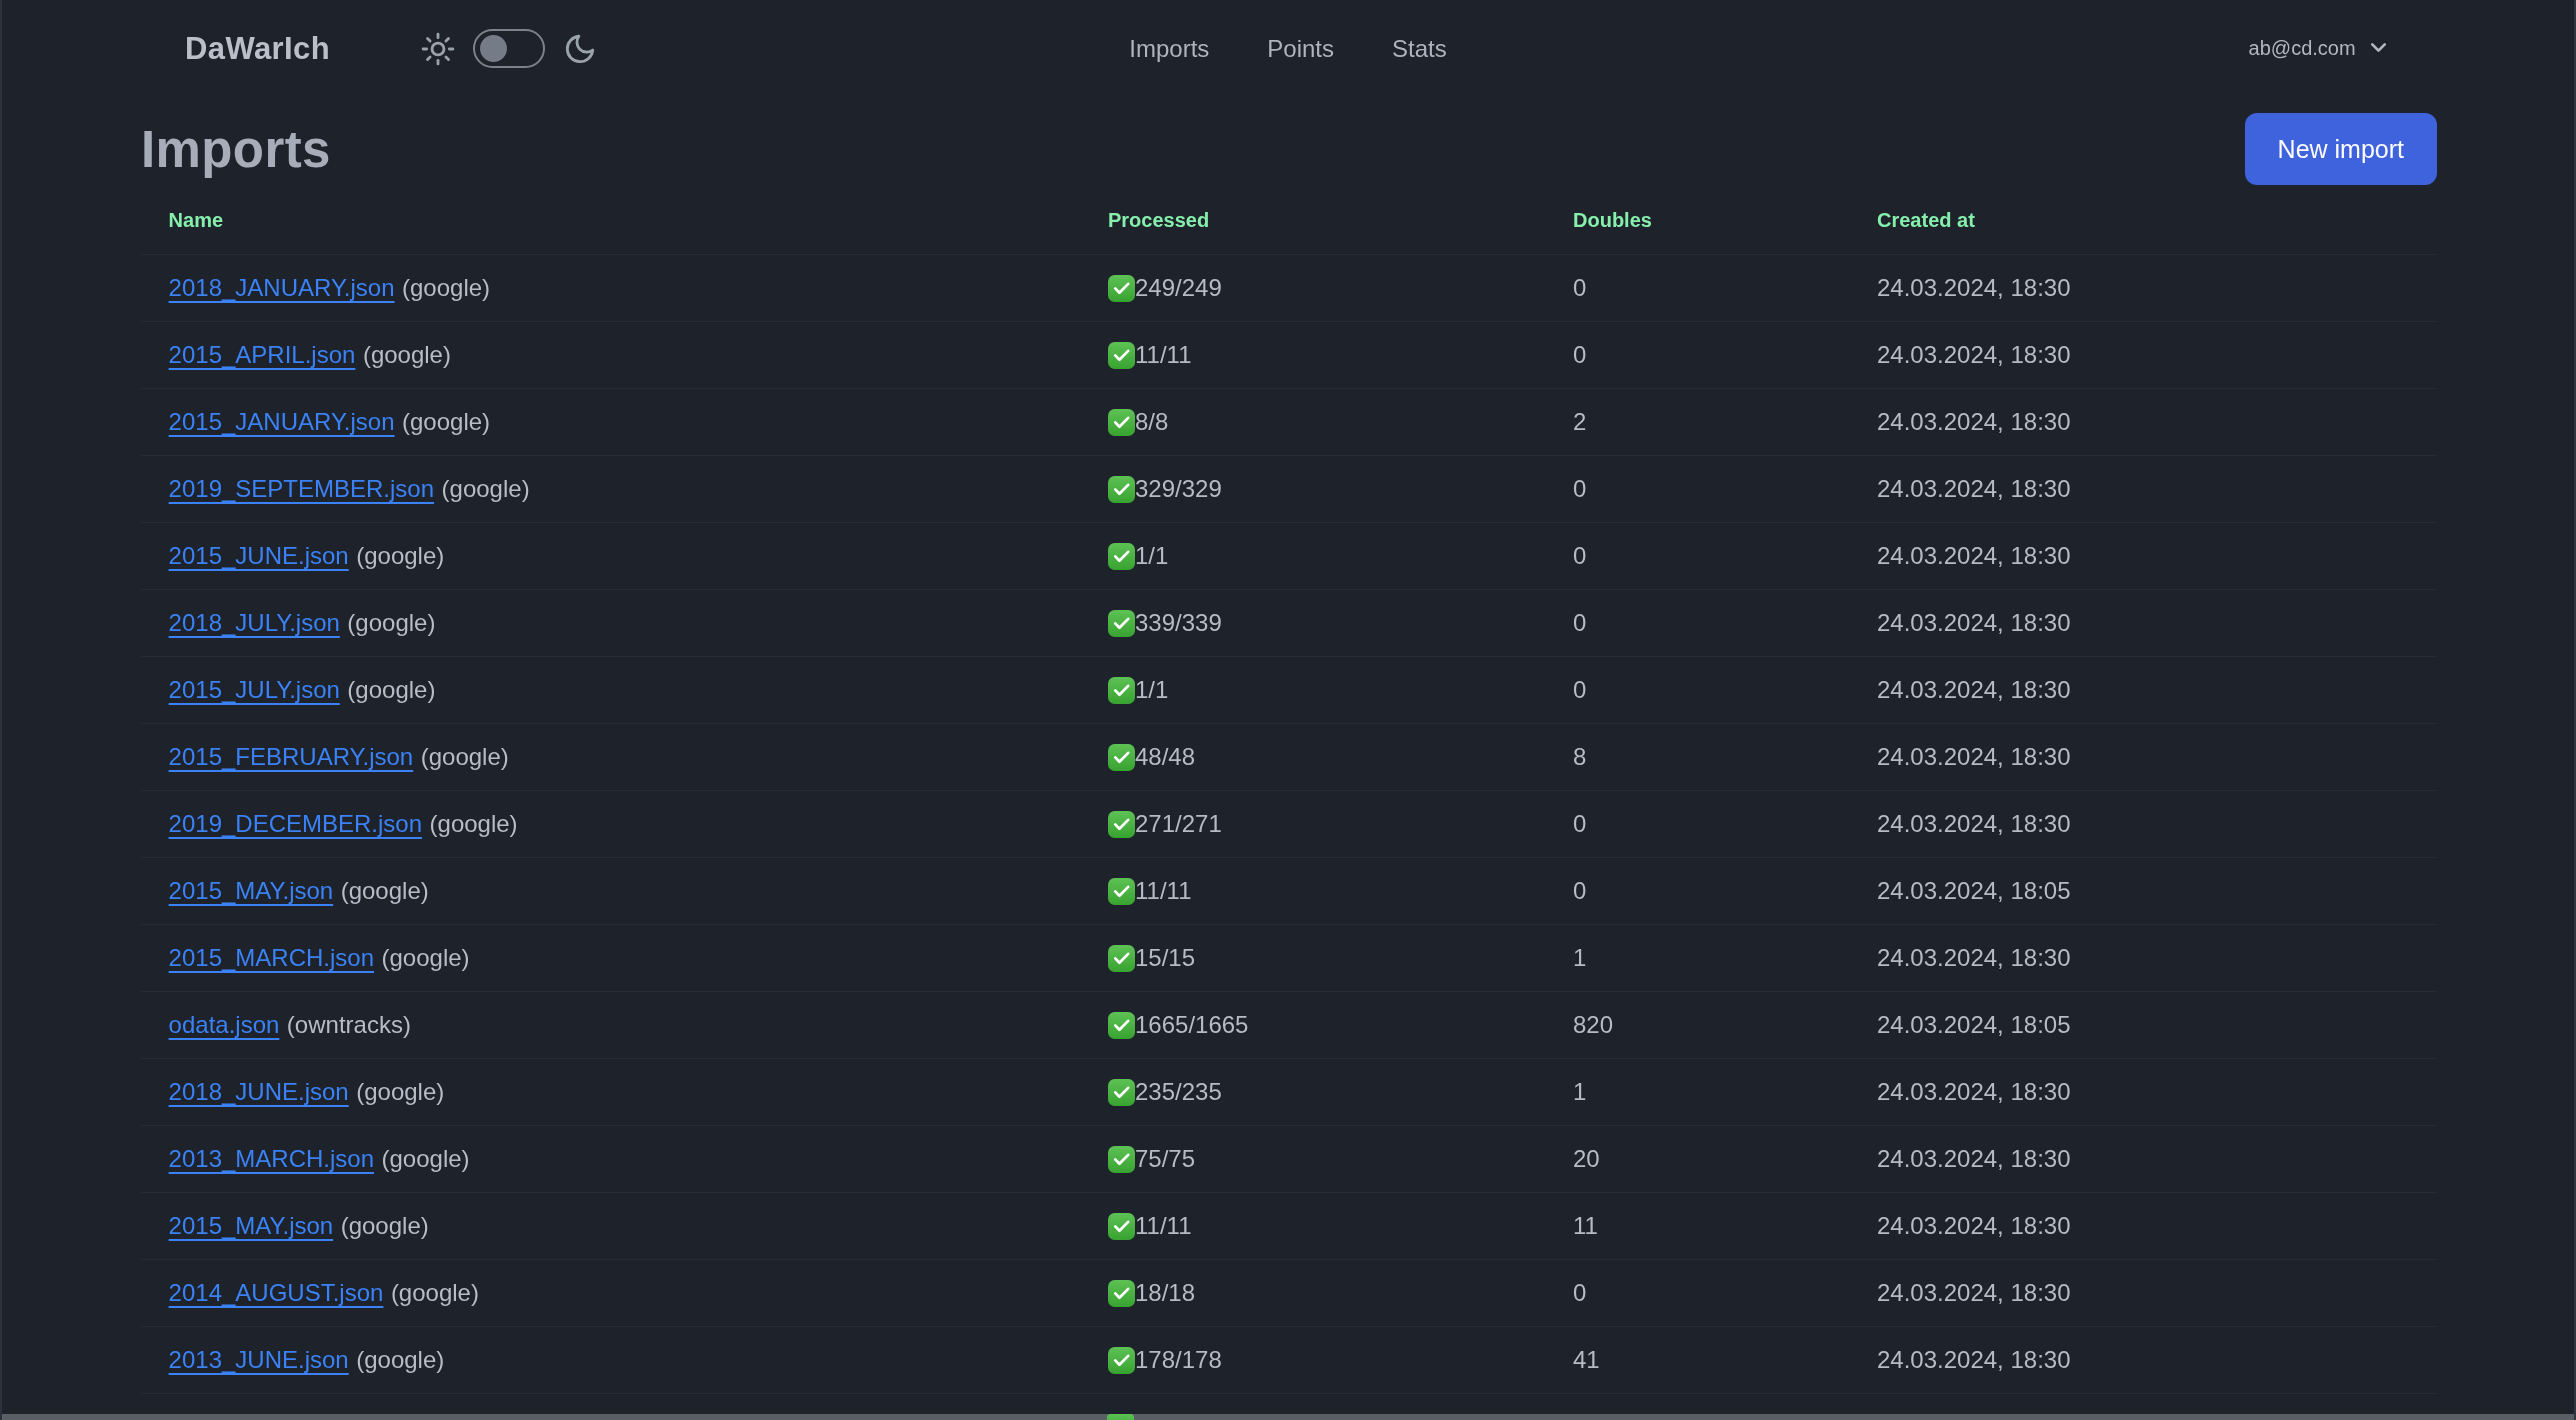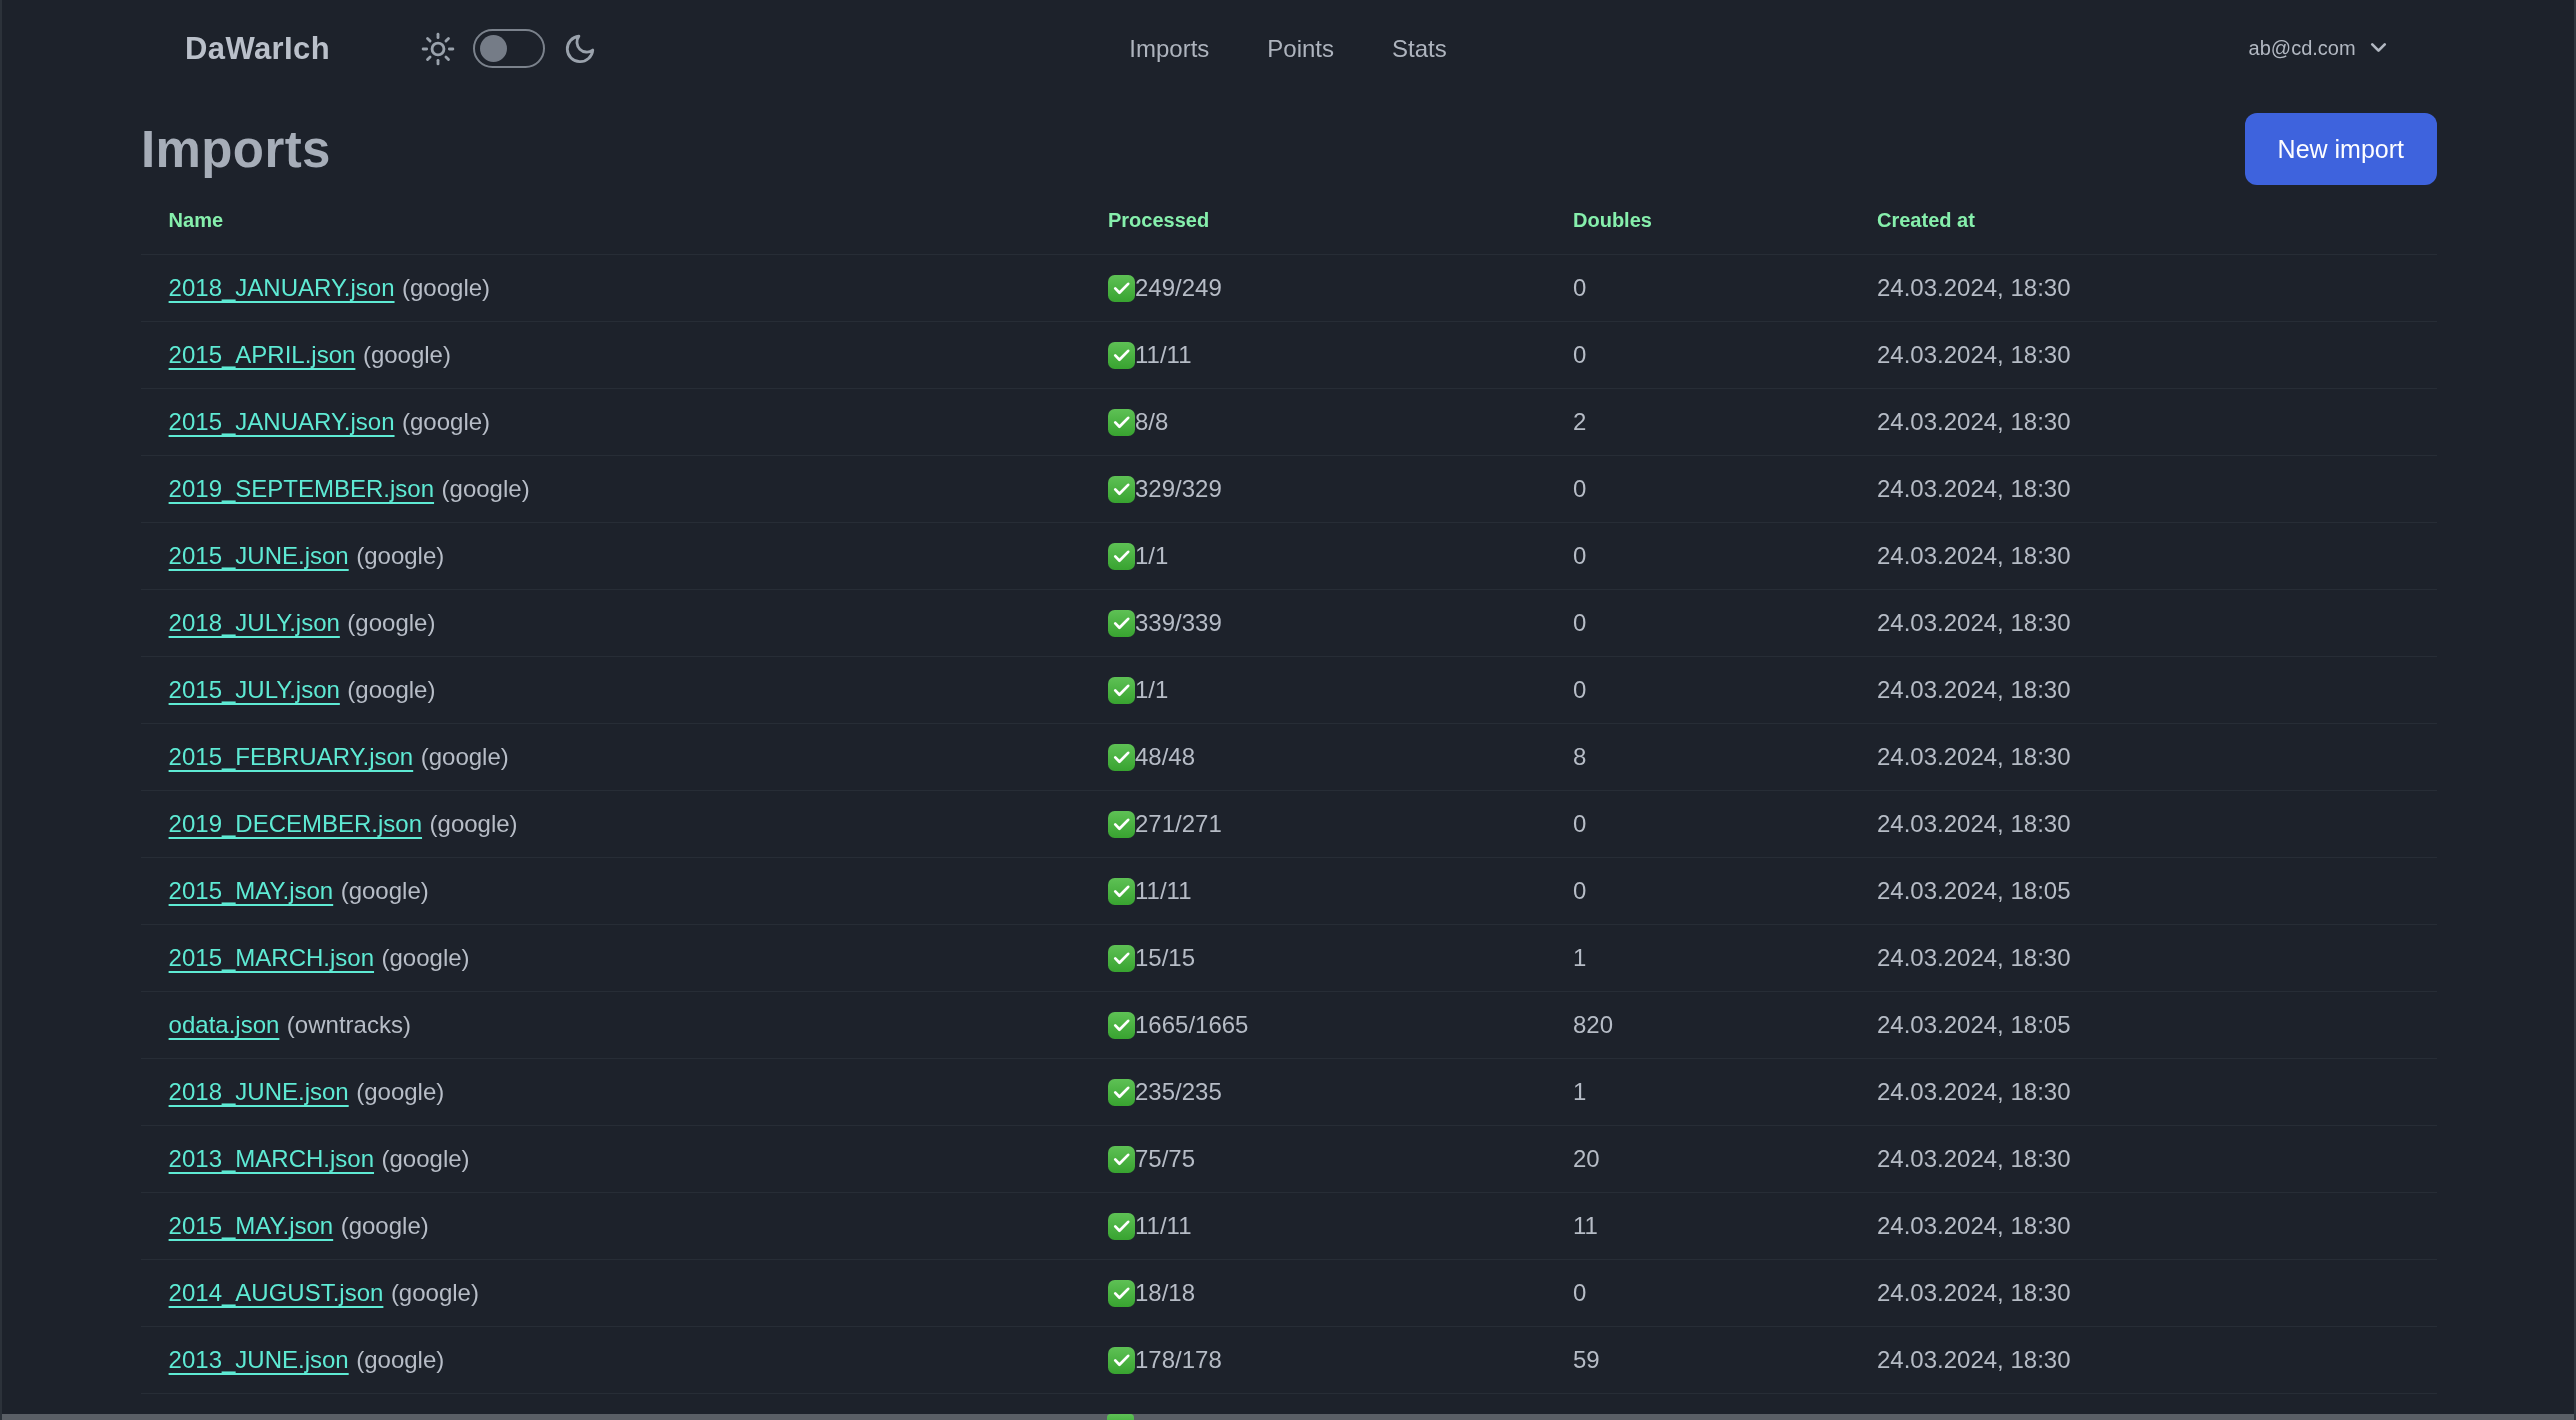--- a/index.html
+++ b/index.html
@@ -122,21 +122,21 @@
     padding: 4.5px 0 22.4px 0;
   }
   thead th.first { padding-left: 27.6px; }
   tbody tr {
     height: 67px;
     border-top: 1.5px solid #272d36;
   }
   tbody td { font-size: 24px; color: #b6bcc6; vertical-align: middle; }
   td.c-name { padding-left: 27.6px; white-space: nowrap; overflow: hidden; }
   a.file {
-    color: #5eead4;
+    color: #3b82f6;
     text-decoration: underline;
     text-decoration-thickness: 1.5px;
     text-underline-offset: 5.2px;
     cursor: pointer;
   }
   span.src { color: #b7bdc7; margin-left: 7.5px; }
   .proc-cell { display: flex; align-items: center; }
   .check {
     width: 27px; height: 27px;
     border-radius: 6.7px;
@@ -532,21 +532,21 @@
     <td>
       <span class="proc-cell">
         <span class="check">
           <svg width="19.4" height="19.4" viewBox="0 0 24 24" fill="none" stroke="#ffffff" stroke-width="3.4" stroke-linecap="round" stroke-linejoin="round">
             <path d="M20 6L9.2 17 4 11.6"></path>
           </svg>
         </span>
         <span>178/178</span>
       </span>
     </td>
-    <td>59</td>
+    <td>41</td>
     <td>24.03.2024, 18:30</td>
   </tr>
 <tr style="height: 20px;"></tr>
         </tbody>
     </table>
   </main>
 
   <div class="next-row-sliver"></div>
   <div class="hscrollbar"></div>
 </div>

